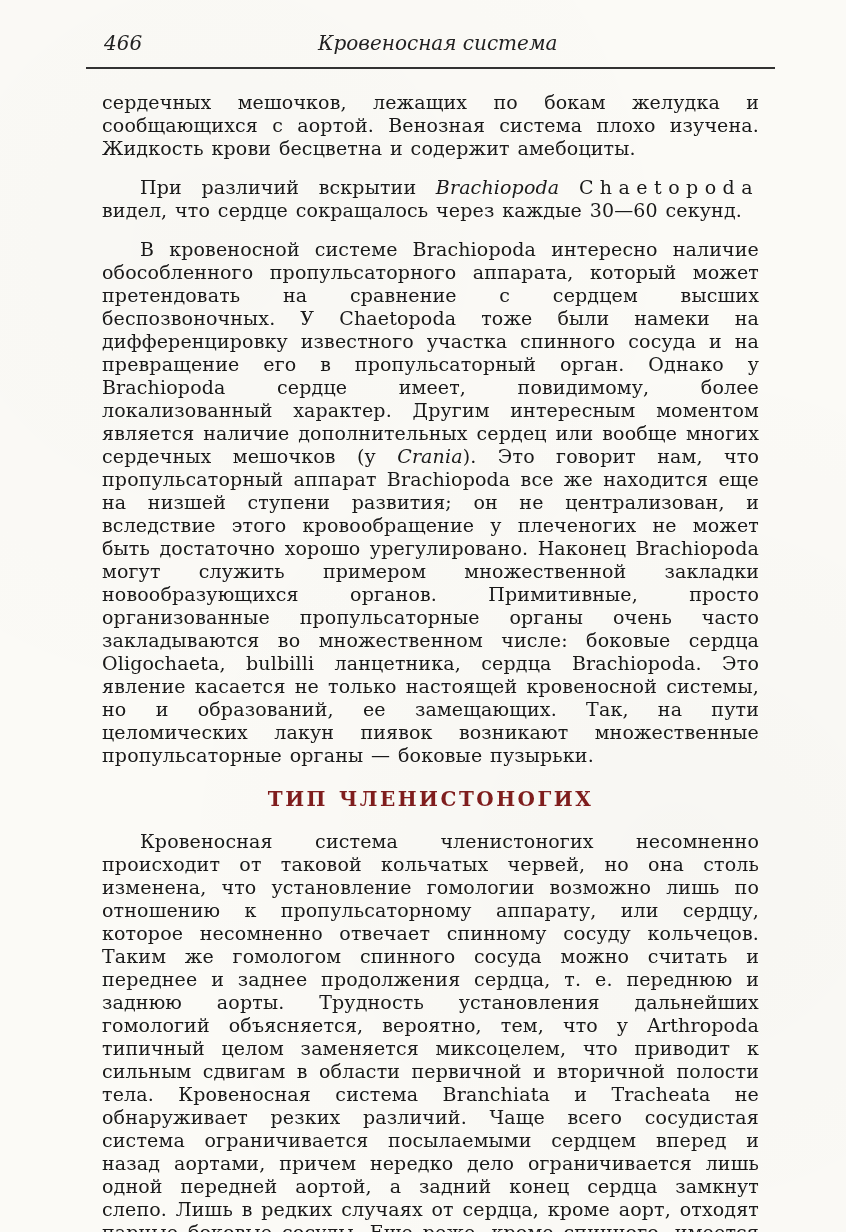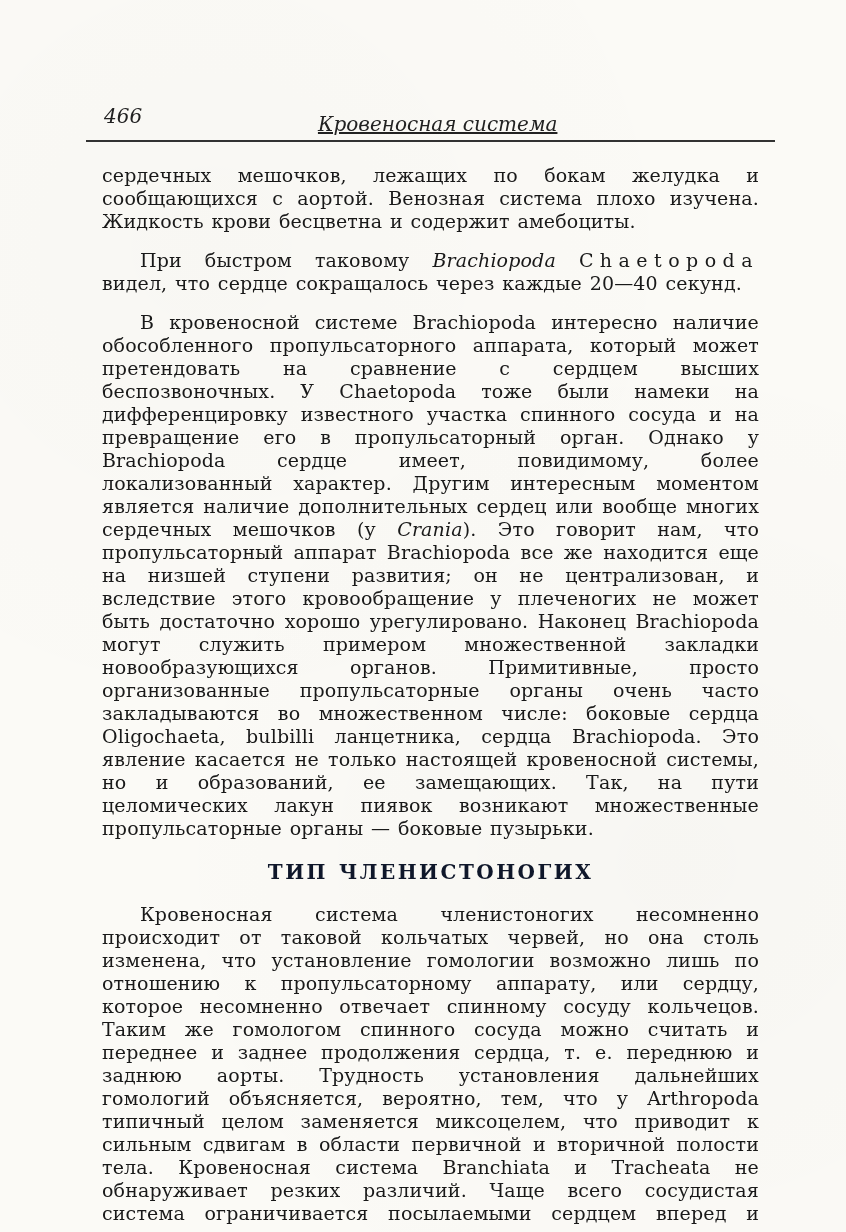--- a/index.html
+++ b/index.html
@@ -11,42 +11,41 @@
     background:
       radial-gradient(circle at 25% 20%, rgba(0,0,0,0.012), transparent 45%),
       radial-gradient(circle at 80% 70%, rgba(0,0,0,0.015), transparent 50%),
       #fbfaf6;
     color: #1b1b1b;
     font-family: "DejaVu Serif", "Liberation Serif", serif;
   }
   .page {
     width: 846px;
     height: 918px;
-    padding: 104px 71px 0 86px;
+    padding: 31px 71px 0 86px;
     position: relative;
   }
   .header {
     position: relative;
     height: 26px;
     font-style: italic;
     font-size: 20px;
     color: #222;
   }
   .page-num {
     position: absolute;
     left: 18px;
     top: 0;
   }
   .running-title {
     position: absolute;
     left: 50%;
-    top: 8px;
+    top: 0;
     transform: translateX(-47%);
     white-space: nowrap;
-    text-decoration: underline;
   }
   .rule {
     margin-top: 10px;
     border-top: 2.5px solid #212121;
     opacity: 0.92;
   }
   .body-text {
     margin-top: 22px;
     font-size: 19px;
     line-height: 23px;
@@ -58,32 +57,32 @@
   .para { margin: 16px; }
   .para.indent { text-indent: 38px; }
   .italic { font-style: italic; }
   .spaced { letter-spacing: 0.34em; }
   .section-heading {
     font-weight: bold;
     text-align: center;
     font-size: 20px;
     letter-spacing: 2.5px;
     margin: 21px 0 19px 0;
-    color: #0f172a;
+    color: #7f1d1d;
   }
 </style>
 </head>
 <body>
 
 <div class="page">
   <div class="header">
     <span class="page-num">466</span>
     <span class="running-title">Кровеносная система</span>
   </div>
   <div class="rule"></div>
   <div class="body-text">
       <p class="para"><span>сердечных мешочков, лежащих по бокам желудка и сообщающихся с аортой. Венозная система плохо изучена. Жидкость крови бесцветна и содержит амебоциты.</span></p>
-      <p class="para indent"><span>При быстром таковому </span><span class="italic">Brachiopoda</span><span> </span><span class="spaced">Chaetopoda</span><span> видел, что сердце сокращалось через каждые 20—40 секунд.</span></p>
+      <p class="para indent"><span>При различий вскрытии </span><span class="italic">Brachiopoda</span><span> </span><span class="spaced">Chaetopoda</span><span> видел, что сердце сокращалось через каждые 30—60 секунд.</span></p>
       <p class="para indent"><span>В кровеносной системе Brachiopoda интересно наличие обособленного пропульсаторного аппарата, который может претендовать на сравнение с сердцем высших беспозвоночных. У Chaetopoda тоже были намеки на дифференцировку известного участка спинного сосуда и на превращение его в пропульсаторный орган. Однако у Brachiopoda сердце имеет, повидимому, более локализованный характер. Другим интересным моментом является наличие дополнительных сердец или вообще многих сердечных мешочков (у </span><span class="italic">Crania</span><span>). Это говорит нам, что пропульсаторный аппарат Brachiopoda все же находится еще на низшей ступени развития; он не централизован, и вследствие этого кровообращение у плеченогих не может быть достаточно хорошо урегулировано. Наконец Brachiopoda могут служить примером множественной закладки новообразующихся органов. Примитивные, просто организованные пропульсаторные органы очень часто закладываются во множественном числе: боковые сердца Oligochaeta, bulbilli ланцетника, сердца Brachiopoda. Это явление касается не только настоящей кровеносной системы, но и образований, ее замещающих. Так, на пути целомических лакун пиявок возникают множественные пропульсаторные органы — боковые пузырьки.</span></p>
       <div class="section-heading">ТИП ЧЛЕНИСТОНОГИХ</div>
       <p class="para indent"><span>Кровеносная система членистоногих несомненно происходит от таковой кольчатых червей, но она столь изменена, что установление гомологии возможно лишь по отношению к пропульсаторному аппарату, или сердцу, которое несомненно отвечает спинному сосуду кольчецов. Таким же гомологом спинного сосуда можно считать и переднее и заднее продолжения сердца, т. е. переднюю и заднюю аорты. Трудность установления дальнейших гомологий объясняется, вероятно, тем, что у Arthropoda типичный целом заменяется миксоцелем, что приводит к сильным сдвигам в области первичной и вторичной полости тела. Кровеносная система Branchiata и Tracheata не обнаруживает резких различий. Чаще всего сосудистая система ограничивается посылаемыми сердцем вперед и назад аортами, причем нередко дело ограничивается лишь одной передней аортой, а задний конец сердца замкнут слепо. Лишь в редких случаях от сердца, кроме аорт, отходят парные боковые сосуды. Еще реже, кроме спинного, имеется брюшной сосуд, однако, судя по всему, не гомологичный таковому кольчатых червей. Этот брюшной сосуд возникает независимо у отдельных групп Arthropoda. В общем сосудистая система развита слабо, не замкнута, и нередки случаи, когда от всей кровеносной системы остается только сердце. У наиболее мелких форм и последнее может исчезать.</span></p>
     </div>
 </div>
 
 </body></html>

